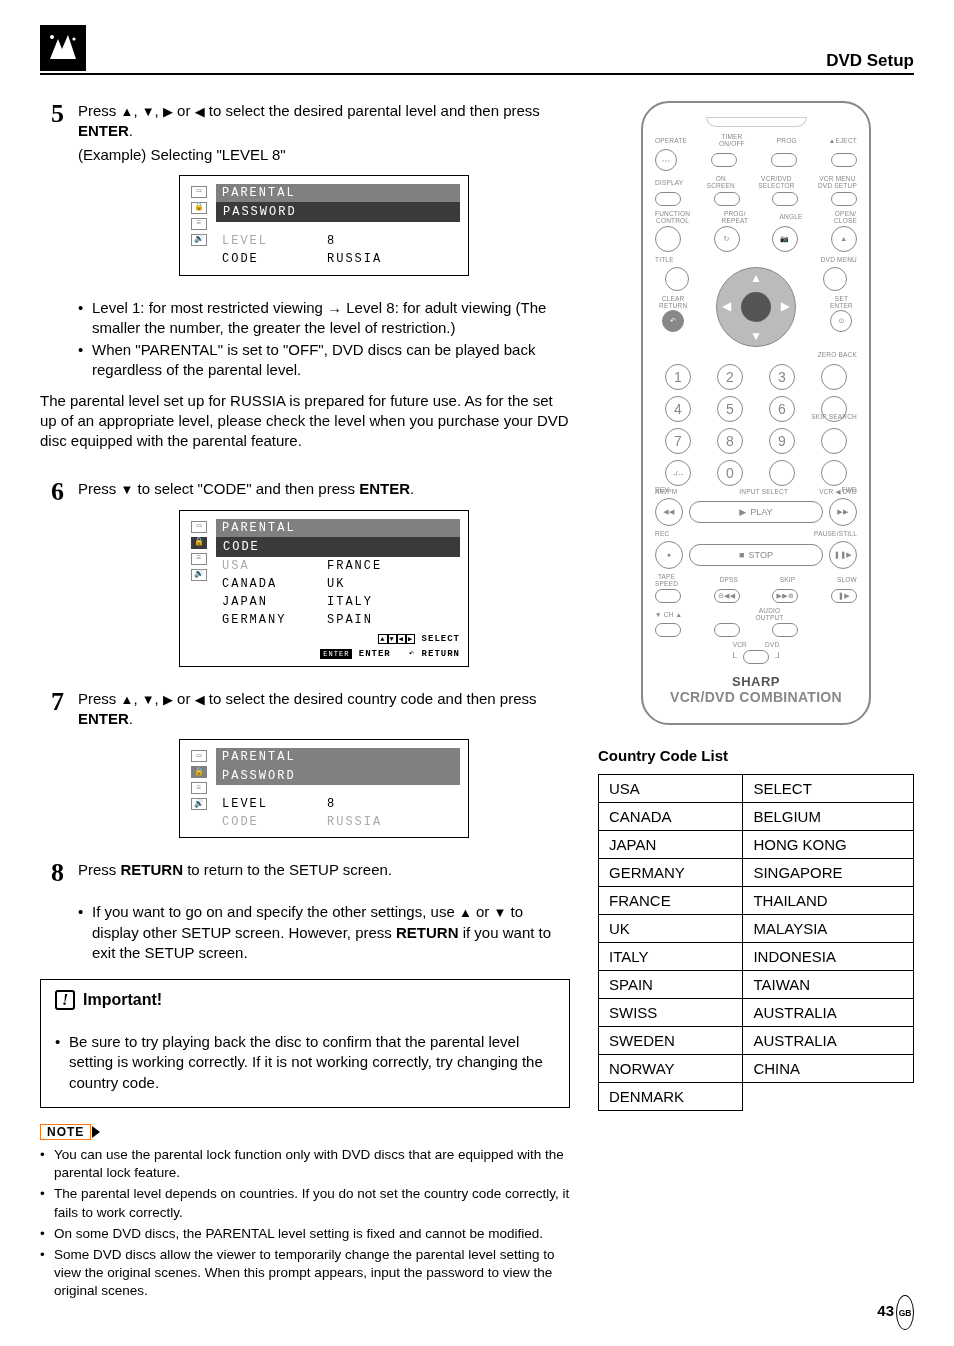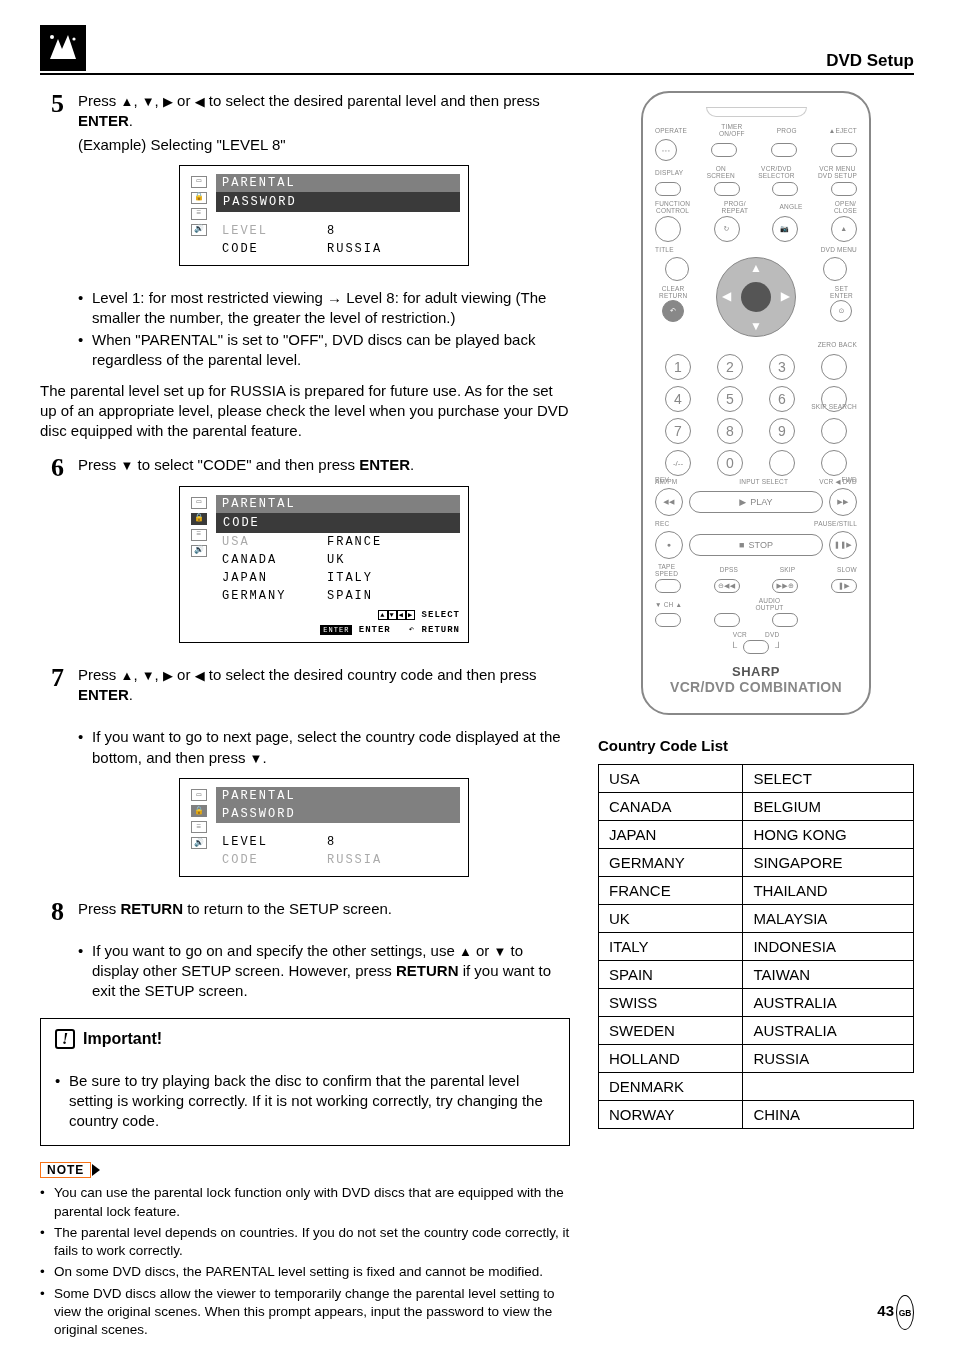--- a/index.html
+++ b/index.html
@@ -14,21 +14,21 @@
   }
   .page {
     padding: 25px 40px 20px 40px;
   }
   .header-row {
     display: flex;
     justify-content: space-between;
     align-items: flex-end;
     border-bottom: 2px solid #000;
     padding-bottom: 2px;
-    margin-bottom: 16px;
+    margin-bottom: 26px;
   }
   .logo {
     width: 46px; height: 46px;
     background: #000;
     position: relative;
   }
   .logo svg { width:100%; height:100%; }
   .section-title {
     font-weight: bold;
     font-size: 17px;
@@ -54,21 +54,21 @@
     text-align: right;
   }
   .step-body { flex:1; line-height: 1.35; }
   .step-body p { margin-bottom: 3px; }
   .arrow { font-size: 13px; }
   .indent-bullets { margin-top:22px; }
   .indent-bullets li { list-style: none; position: relative; padding-left: 14px; margin-bottom:2px; font-size:15px; line-height:1.35;}
   .indent-bullets li::before { content:"•"; position:absolute; left:0; top:0; }
   .note-bullets li { list-style:none; position:relative; padding-left:14px; font-size:13.5px; line-height:1.35; margin-bottom:3px;}
   .note-bullets li::before { content:"•"; position:absolute; left:0; top:0;}
-  .para { margin: 8px 0 14px 38px; line-height:1.35;}
+  .para { margin: 8px 0 28px 38px; line-height:1.35;}
   .osd {
     border: 1px solid #000;
     margin: 10px auto 14px auto;
     padding: 8px 8px 6px 8px;
     width: 290px;
     font-family: "Courier New", monospace;
     font-size: 12px;
     letter-spacing: 2px;
   }
   .osd-inner { display:flex; gap:6px; }
@@ -272,25 +272,20 @@
           </div>
         </div>
       </div>
 
       <div class="step">
         <div class="step-num">7</div>
         <div class="step-body">
           <p>
             <span>Press </span><span class="arrow">▲</span>, <span class="arrow">▼</span>, <span class="arrow">▶</span> or <span class="arrow">◀</span><span> to select the desired country code and then press </span><span class="bold">ENTER</span><span>.</span>
           </p>
-          <ul class="indent-bullets">
-            <li>
-              <span>If you want to go to next page, select the country code displayed at the bottom, and then press </span><span class="arrow">▼</span><span>.</span>
-            </li>
-          </ul>
 
           <div class="osd">
             <div class="osd-inner">
               <div class="osd-icons">
                 <div class="oi">▭</div>
                 <div class="oi" style="background:#808080;color:#fff;border-color:#808080;">🔒</div>
                 <div class="oi">≡</div>
                 <div class="oi">🔊</div>
               </div>
               <div class="osd-content">
@@ -567,30 +562,26 @@
             </tr>
             <tr>
               <td>SWISS</td>
               <td>AUSTRALIA</td>
             </tr>
             <tr>
               <td>SWEDEN</td>
               <td>AUSTRALIA</td>
             </tr>
             <tr>
-              <td>HOLLAND</td>
-              <td>RUSSIA</td>
+              <td>NORWAY</td>
+              <td>CHINA</td>
             </tr>
             <tr>
               <td>DENMARK</td>
               <td style="border: none;"></td>
-            </tr>
-            <tr>
-              <td>NORWAY</td>
-              <td>CHINA</td>
             </tr>
           </tbody>
       </table>
     </div>
   </div>
 </div>
 
 <div class="page-num">
   <span>43</span><span class="gb-circle">GB</span>
 </div>

